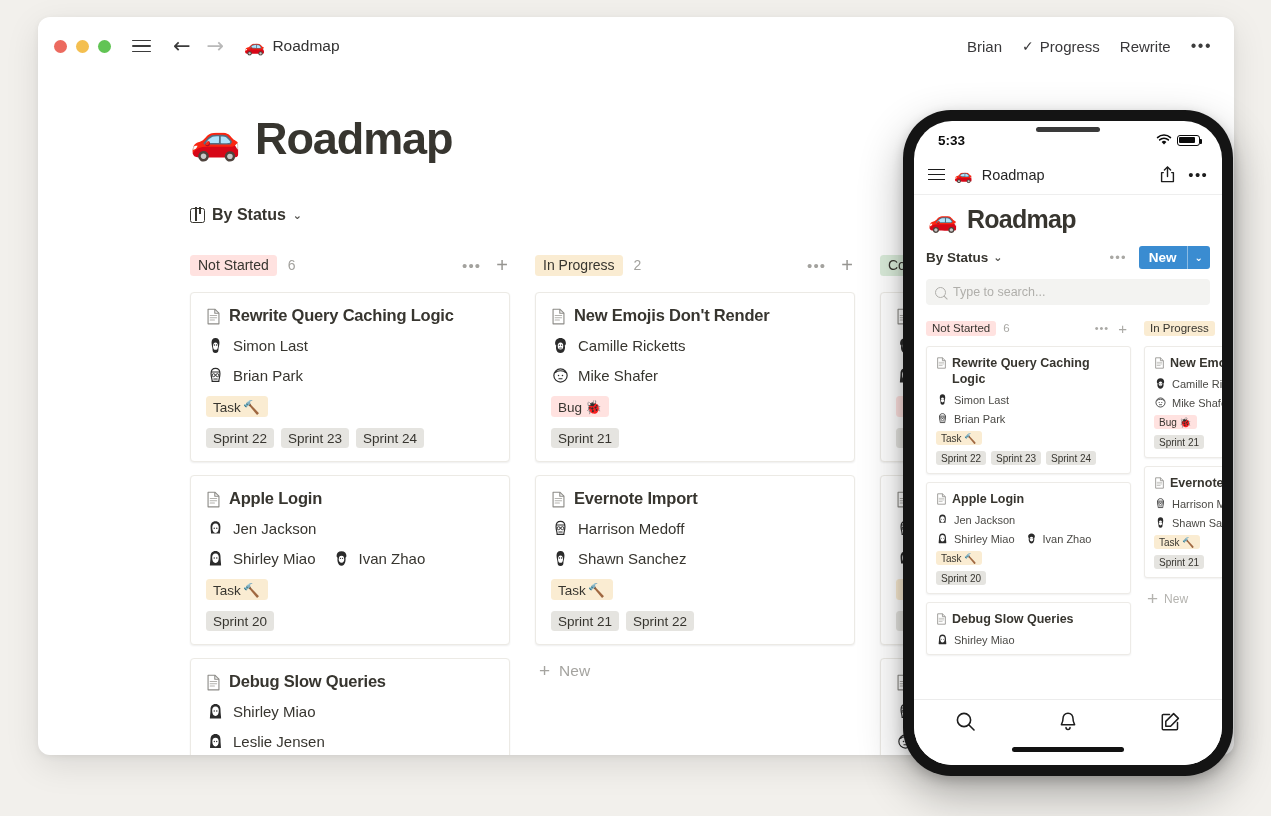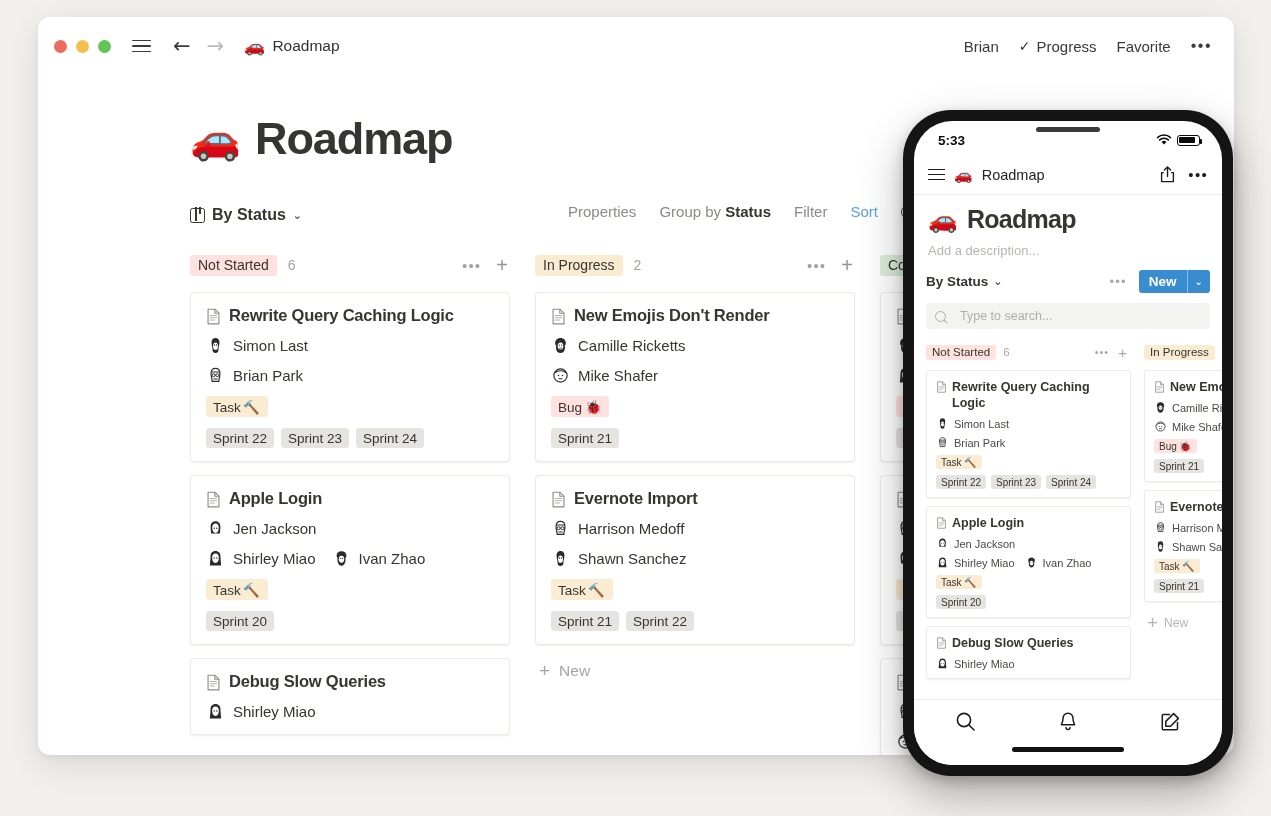--- a/index.html
+++ b/index.html
@@ -160,21 +160,21 @@
   .ph-new-btn {
     background: #3a8cd1; color: #fff; font-size: 13.5px; font-weight: bold;
     border-radius: 3px; height: 23px; display: flex; align-items: center; overflow: hidden;
   }
   .ph-new-btn .lbl { padding: 0 10px; }
   .ph-new-btn .div { width: 1px; height: 100%; background: rgba(255,255,255,.42); }
   .ph-new-btn .cv { padding: 0 7px; font-size: 10px; font-family: "DejaVu Sans", sans-serif; }
 
   .ph-search {
     margin: 10px 12px 0; height: 26px; background: #f3f3f1; border-radius: 4px;
-    display: flex; align-items: center; gap: 14px; padding: 0 9px;
+    display: flex; align-items: center; gap: 7px; padding: 0 9px;
   }
   .ph-search .gl { width: 11px; height: 11px; border: 1.4px solid #b0afab; border-radius: 50%; position: relative; }
   .ph-search .gl::after { content:""; position:absolute; right:-3px; bottom:-2px; width:5px; height:1.4px; background:#b0afab; transform:rotate(45deg); }
   .ph-search span { font-size: 12.5px; color: #b0afab; }
 
   .ph-board { margin-top: 14px; display: flex; gap: 13px; padding-left: 12px; }
   .ph-col { width: 205px; flex: 0 0 205px; }
   .ph-col-head { display: flex; align-items: center; height: 18px; position: relative; }
   .ph-status-pill { font-size: 11.5px; padding: 1.5px 6px; border-radius: 3px; color: #37352f; white-space: nowrap; }
   .ph-count { font-size: 11.5px; color: #a9a8a4; margin-left: 7px; }
@@ -230,43 +230,36 @@
         <span class="car">🚗</span>
         <span class="bc-label">Roadmap</span>
       </div>
 
       <div class="title-right">
         <span class="item">Brian</span>
         <span class="item">
           <span class="check-ic">✓</span>
           <span>Progress</span>
         </span>
-        <span class="item">Favorite</span>
+        <span class="item">Rewrite</span>
         <span class="dots-ic">•••</span>
       </div>
     </div>
 
     <div class="page">
       <div class="page-title">
         <span class="emoji">🚗</span>
         <h1>Roadmap</h1>
       </div>
 
       <div class="viewbar">
         <div class="view-tab">
           <span class="board-ic"></span>
           <span>By Status</span>
           <span class="chev">⌄</span>
-        </div>
-        <div class="viewbar-right">
-          <span>Properties</span>
-          <span><span>Group by </span><b>Status</b></span>
-          <span>Filter</span>
-          <span class="vb-sort">Sort</span>
-          <span class="search-gl"></span>
         </div>
       </div>
 
       <div class="board" id="desktop-board">
           <div class="col">
             <div class="col-head">
               <span class="status-pill" style="background:#ffe2e0">Not Started</span>
               <span class="col-count">6</span>
               <span class="col-actions">
                 <span class="d">•••</span>
@@ -380,20 +373,32 @@
                 <div class="person-row">
                   <span class="person">
                     <svg class="avatar" width="19" height="19" viewBox="0 0 24 24">
                       <circle cx="12" cy="12" r="11.2" fill="#fff"></circle>
                       <path d="M12 2.6c-4.1 0-6.3 3-6.3 6.8 0 4.6-.8 8.4-.8 11.4h14.2c0-3-.8-6.8-.8-11.4 0-3.8-2.2-6.8-6.3-6.8z" fill="#2b2b2b"></path>
                       <path d="M12 5.6c-3 0-4.2 2.2-4.2 5 0 4 1.4 7 4.2 7s4.2-3 4.2-7c0-2.8-1.2-5-4.2-5z" fill="#fff"></path>
                       <circle cx="10.4" cy="11.4" r=".9" fill="#2b2b2b"></circle>
                       <circle cx="13.6" cy="11.4" r=".9" fill="#2b2b2b"></circle>
                     </svg>
                     <span>Shirley Miao</span>
+                  </span>
+                </div>
+                <div class="person-row">
+                  <span class="person">
+                    <svg class="avatar" width="19" height="19" viewBox="0 0 24 24">
+                      <circle cx="12" cy="12" r="11.2" fill="#fff"></circle>
+                      <path d="M12 2.6c-4.2 0-6.3 2.9-6.3 7 0 4.2-.6 7.4-.6 10.6h13.8c0-3.2-.6-6.4-.6-10.6 0-4.1-2.1-7-6.3-7z" fill="#2b2b2b"></path>
+                      <path d="M12 7.4c-2.8 0-4 1.8-4 4.6 0 3.6 1.4 6.2 4 6.2s4-2.6 4-6.2c0-2.8-1.2-4.6-4-4.6z" fill="#fff"></path>
+                      <circle cx="10.5" cy="12" r=".85" fill="#2b2b2b"></circle>
+                      <circle cx="13.5" cy="12" r=".85" fill="#2b2b2b"></circle>
+                    </svg>
+                    <span>Leslie Jensen</span>
                   </span>
                 </div>
               </div>
             </div>
           </div>
           <div class="col">
             <div class="col-head">
               <span class="status-pill" style="background:#faecd2">In Progress</span>
               <span class="col-count">2</span>
               <span class="col-actions">
@@ -661,21 +666,20 @@
           </svg>
           <span class="ph-dots">•••</span>
         </span>
       </div>
 
       <div class="ph-body">
         <div class="ph-head">
           <span class="e">🚗</span>
           <h2>Roadmap</h2>
         </div>
-        <div class="ph-desc">Add a description...</div>
 
         <div class="ph-viewbar">
           <span class="ph-view">
             <span>By Status</span>
             <span class="chev">⌄</span>
           </span>
           <span class="ph-vb-right">
             <span class="ph-vb-dots">•••</span>
             <span class="ph-new-btn">
               <span class="lbl">New</span>

